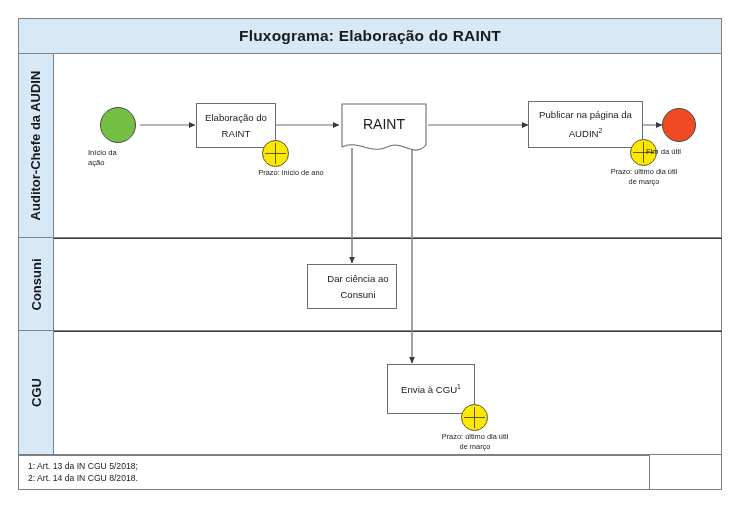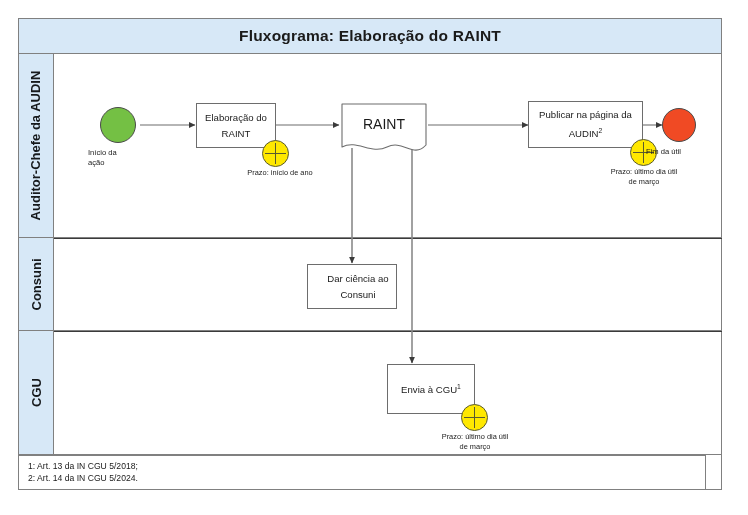--- a/index.html
+++ b/index.html
@@ -85,21 +85,21 @@
     width: 668px;
     height: 0;
     border-top: 1.5px solid #3a3a3a;
   }
 
   
   .footnote-band {
     position: absolute;
     left: 18px;
     top: 455px;
-    width: 688px;
+    width: 632px;
     height: 35px;
     border: 1.5px solid #808080;
     border-top: 1.5px solid #808080;
     box-sizing: border-box;
     background: #ffffff;
     padding: 5px 0 0 9px;
   }
   .footnote-line {
     font-size: 8.6px;
     color: #1a1a1a;
@@ -239,21 +239,21 @@
   </svg>
 
   <div class="node event event-start" style="left:100px;top:107px;width:36px;height:36px;"></div>
   <div class="node-caption" style="left:88px;top:148px;width:60px;">Início da
 ação</div>
 
   <div class="node task" style="left:196px;top:103px;width:80px;height:45px;">
     <div class="lbl">Elaboração do RAINT</div>
   </div>
   <div class="timer" style="left:262px;top:140px;"></div>
-  <div class="timer-caption" style="left:205px;top:168px;width:150px;">Prazo: início de ano</div>
+  <div class="timer-caption" style="left:216px;top:168px;width:150px;">Prazo: início de ano</div>
 
   <div class="doc-shape" style="left:339px;top:101px;width:90px;height:56px;">
     <svg width="90" height="56" viewBox="0 0 90 56">
       <path d="M3,3 L87,3 L87,44 C74,58 64,38 48,46 C32,54 18,38 3,46 Z" fill="#ffffff" stroke="#6d6d6d" stroke-width="1.1" stroke-linejoin="round"></path>
     </svg>
   </div>
   <div class="doc-label" style="left:339px;top:116px;width:90px;">RAINT</div>
 
   <div class="node task" style="left:528px;top:101px;width:115px;height:47px;">
     <div class="lbl">
@@ -275,16 +275,16 @@
     <div class="lbl">
       <span>Envia à CGU</span><sup>1</sup>
     </div>
   </div>
   <div class="timer" style="left:461px;top:404px;"></div>
   <div class="timer-caption" style="left:405px;top:432px;width:140px;">Prazo: último dia útil
 de março</div>
 
   <div class="footnote-band">
     <div class="footnote-line">1: Art. 13 da IN CGU 5/2018;</div>
-    <div class="footnote-line">2: Art. 14 da IN CGU 5/2024.</div>
+    <div class="footnote-line">2: Art. 14 da IN CGU 8/2018.</div>
   </div>
 
 </div>
 
 </body></html>

